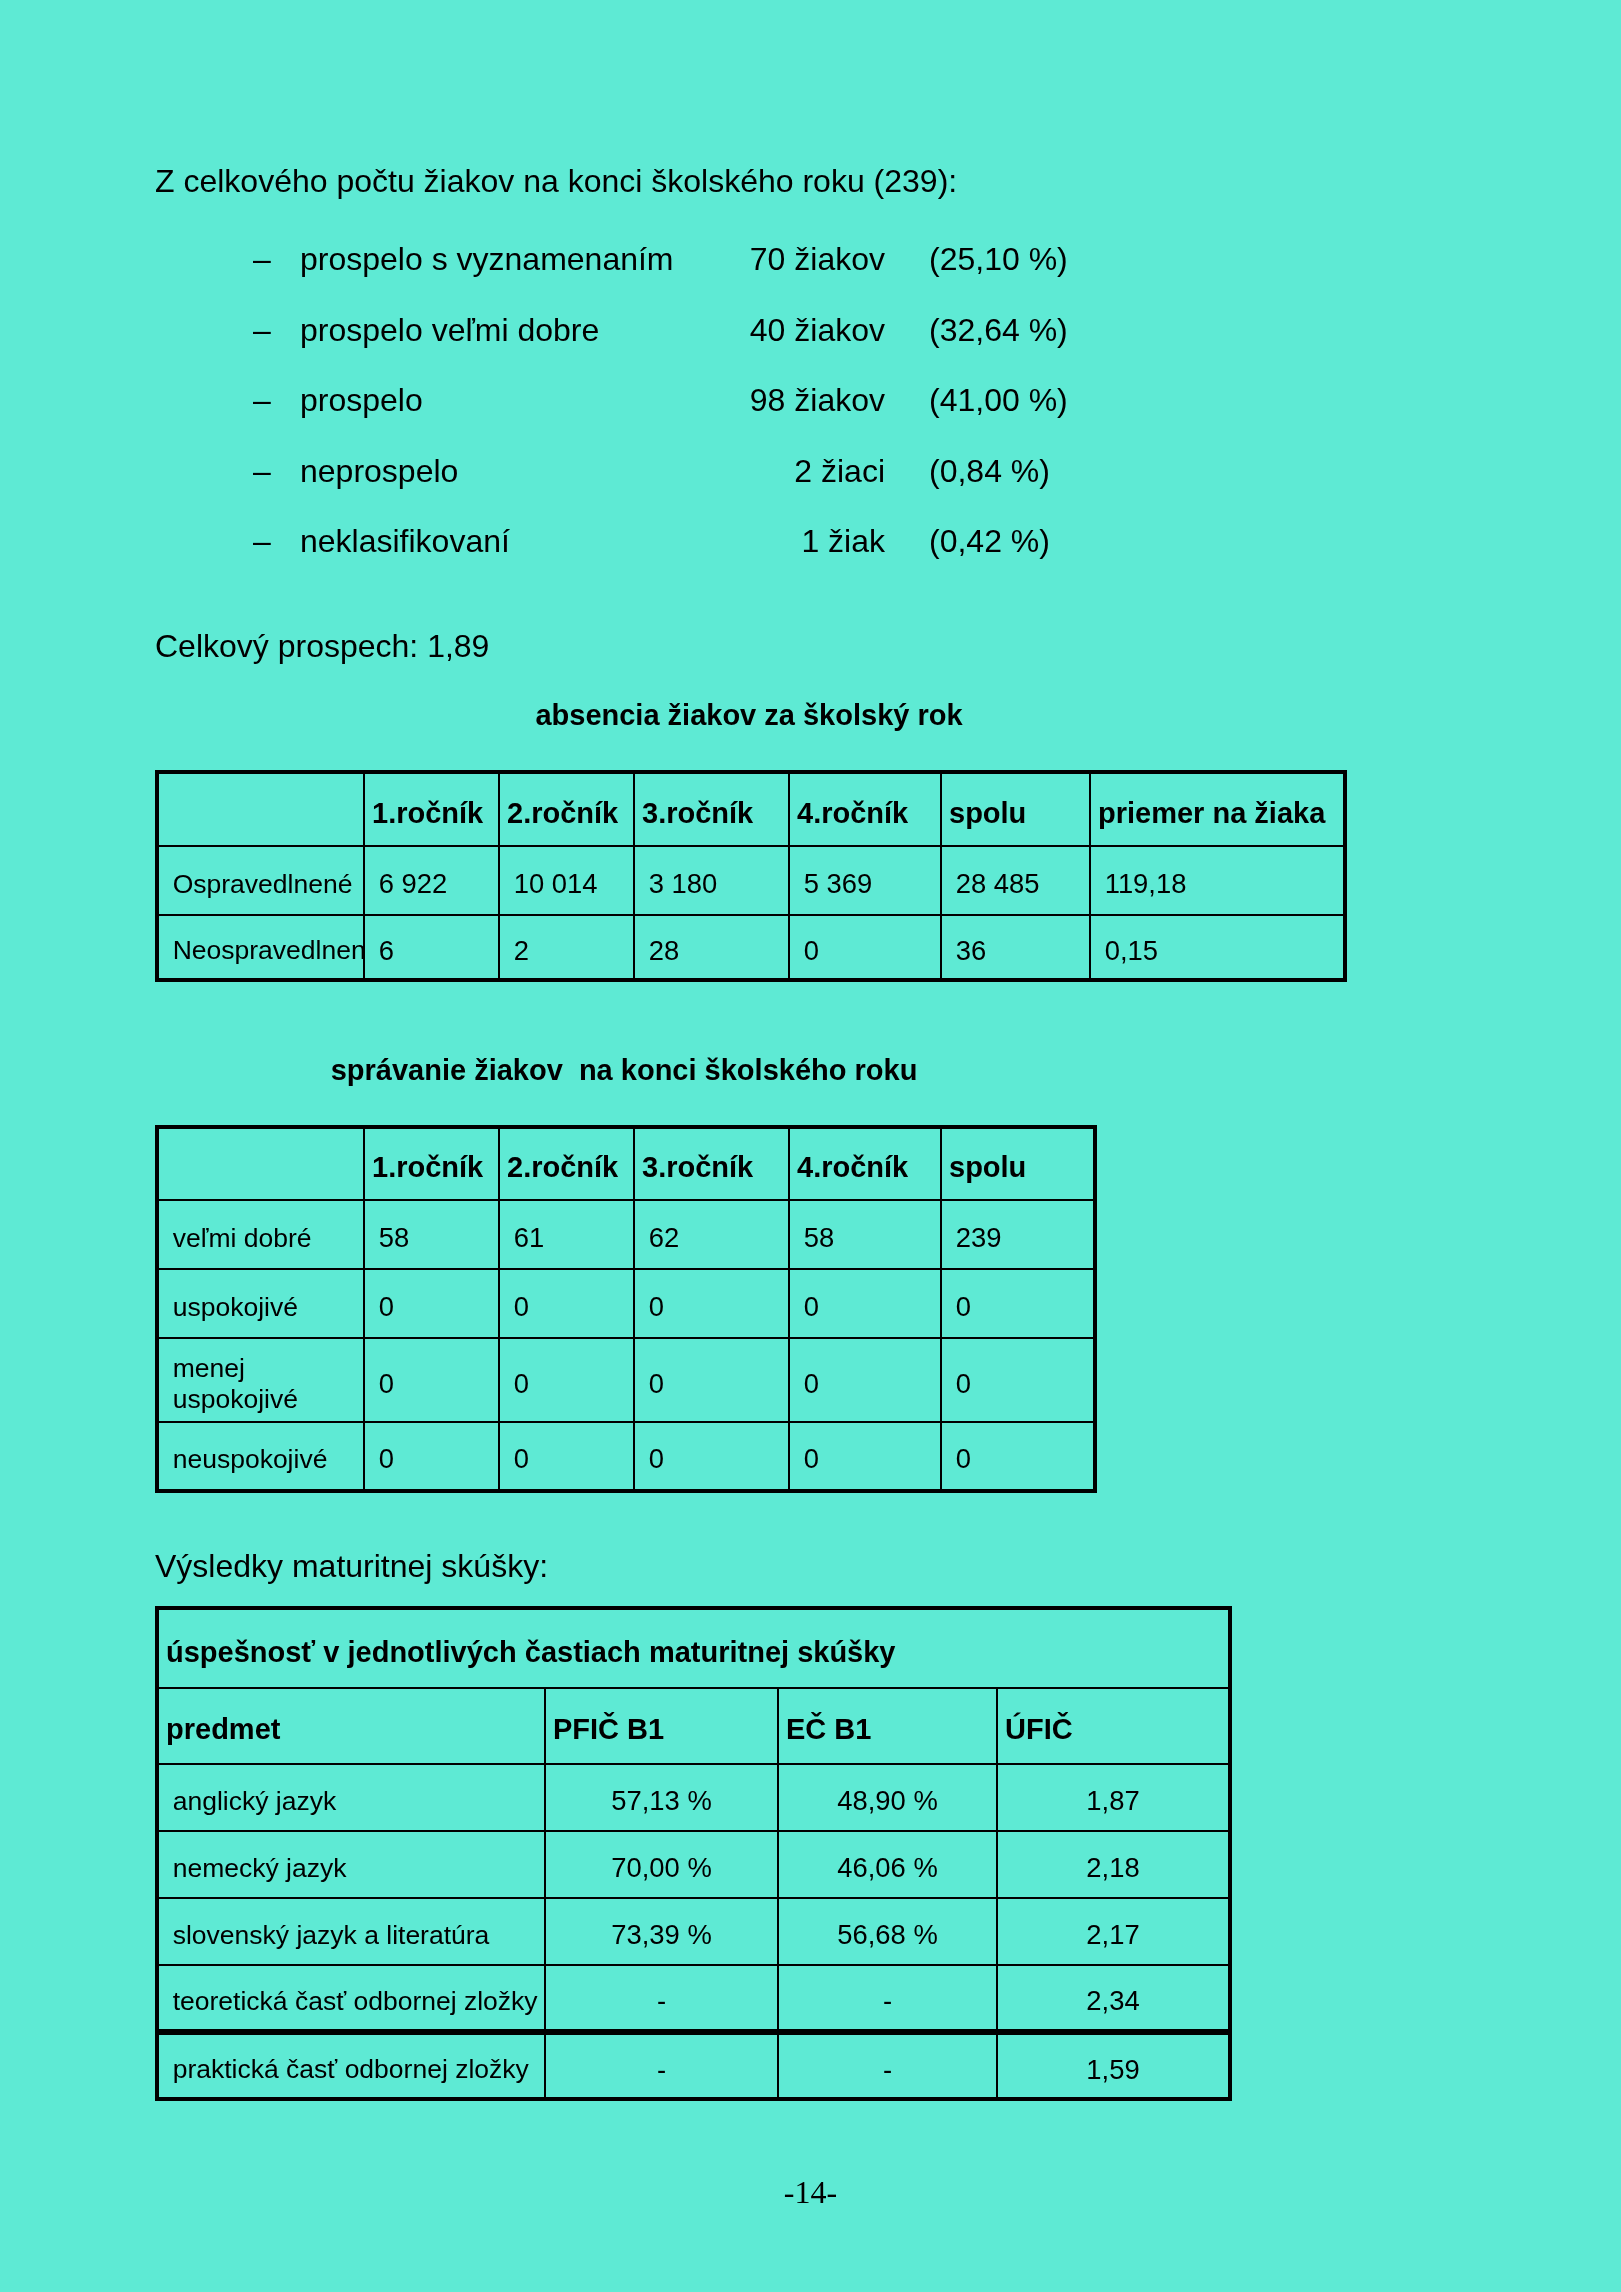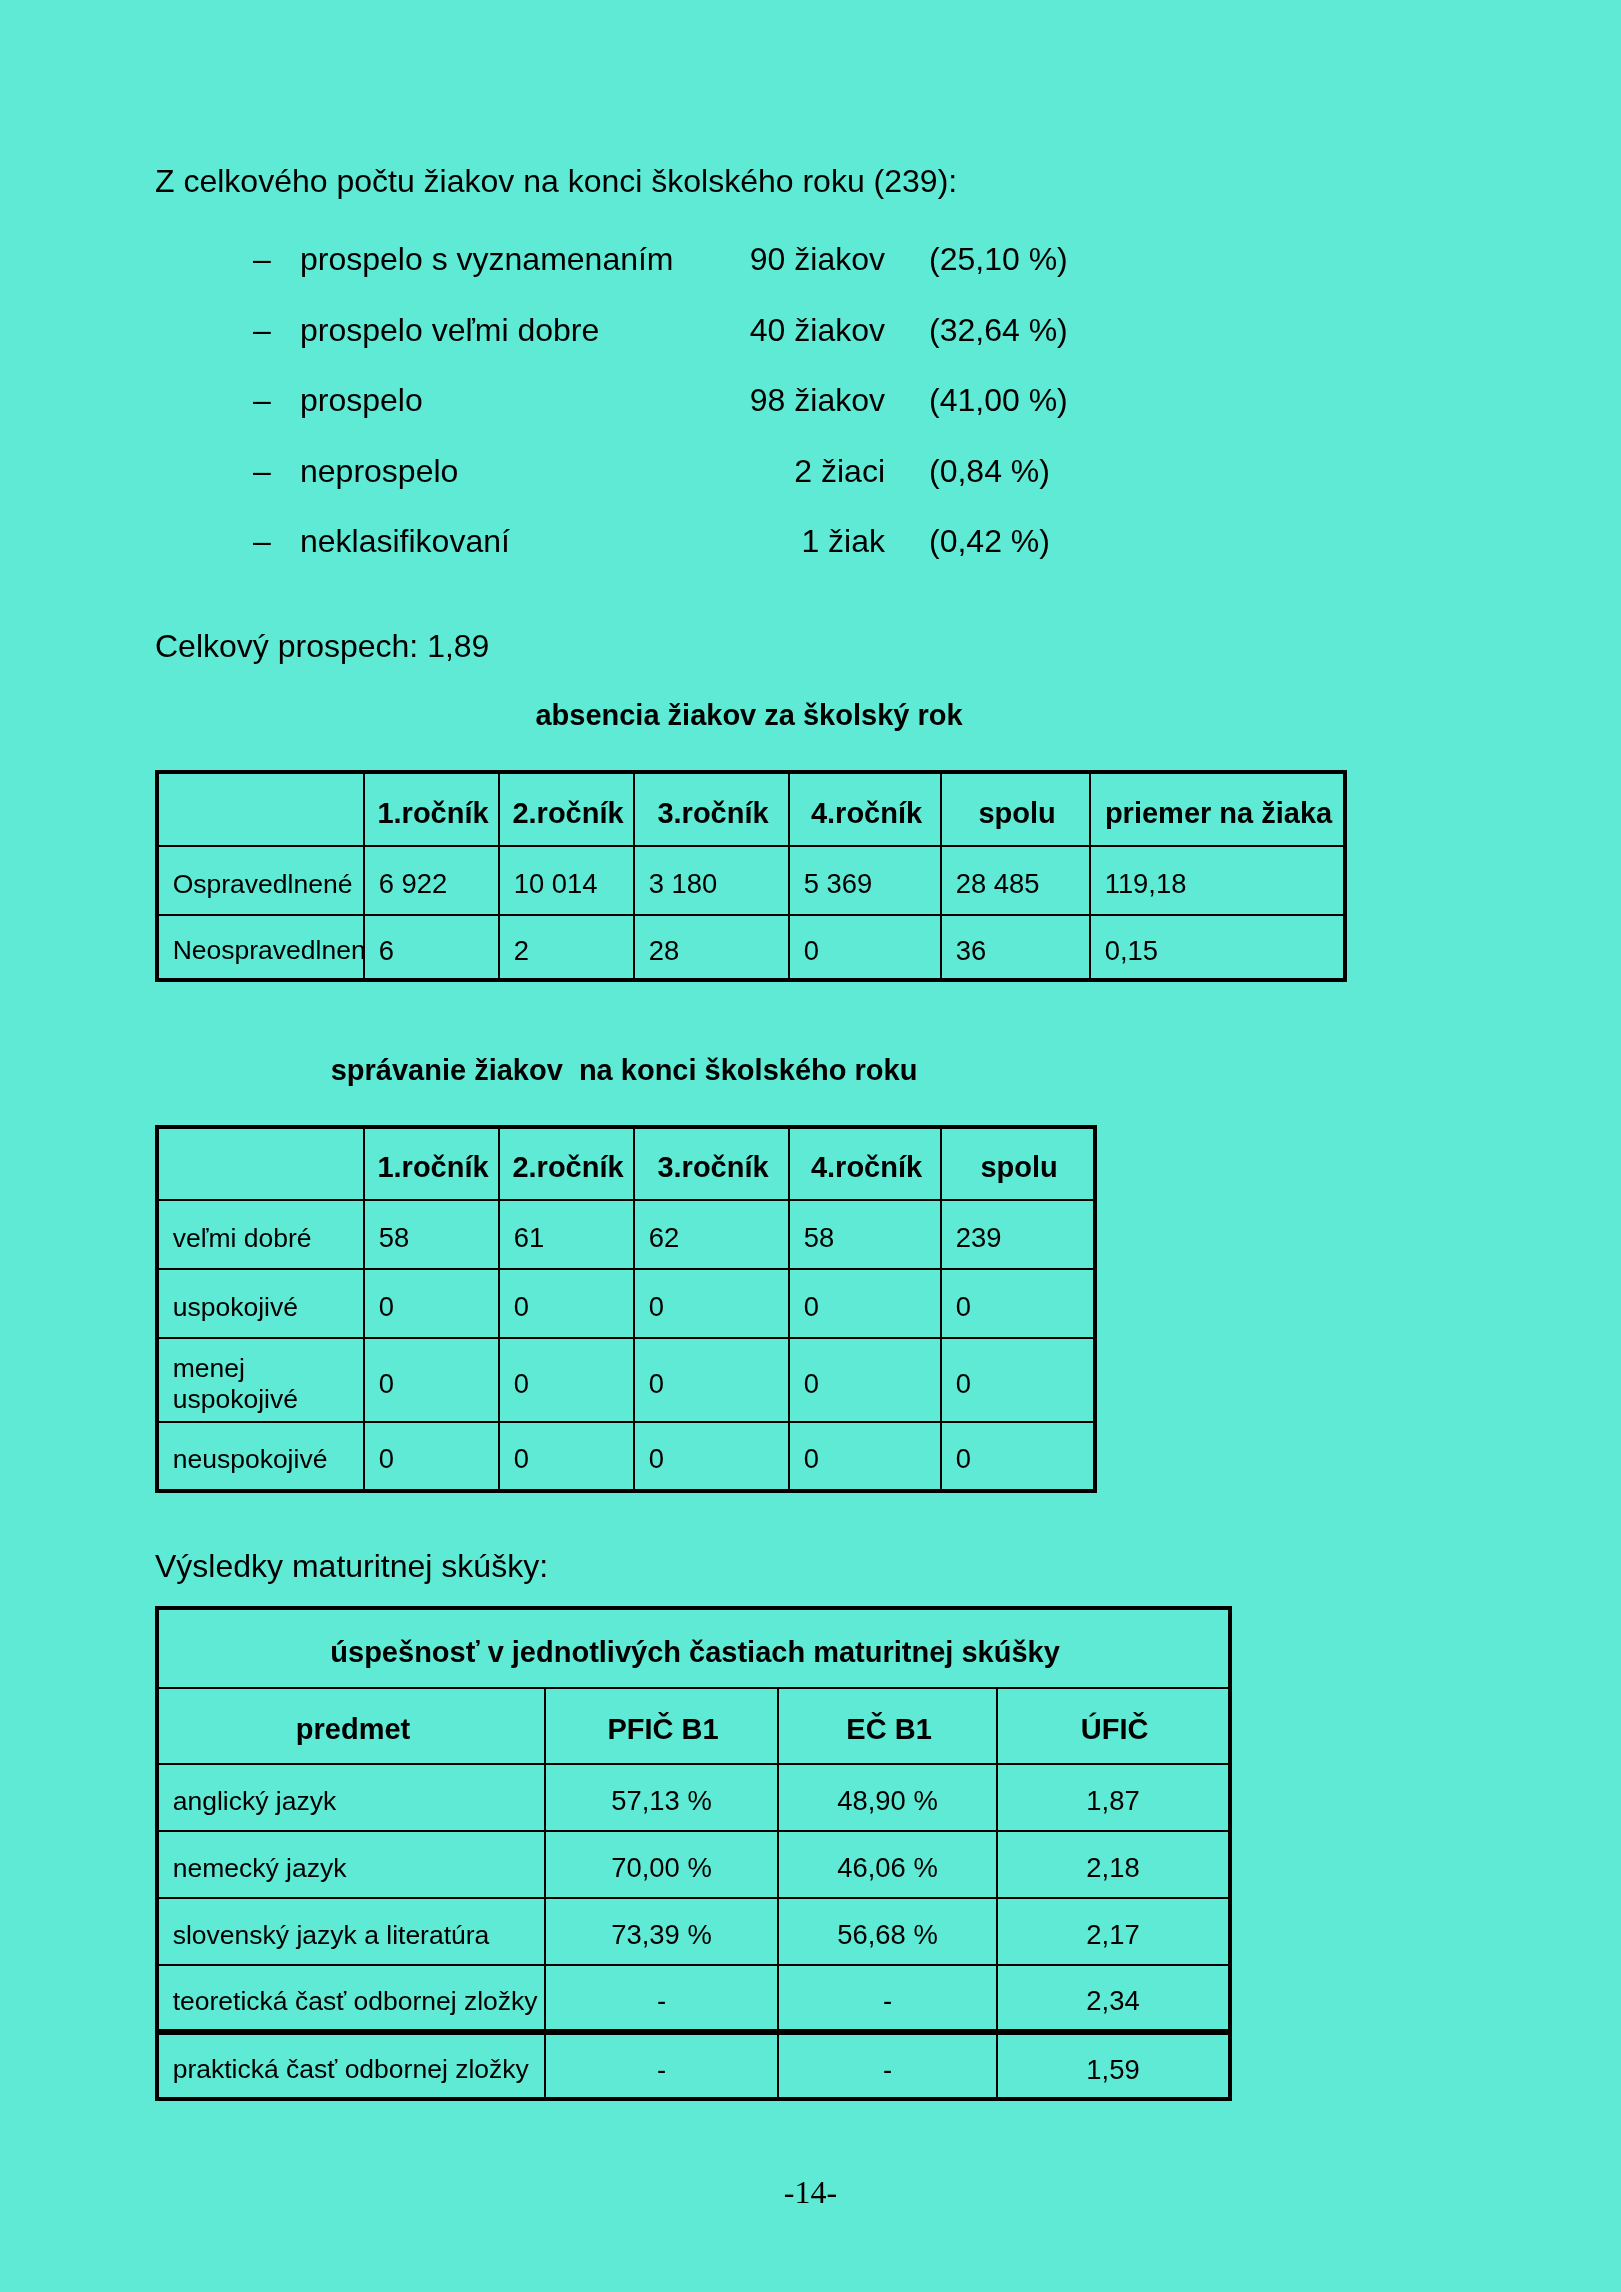--- a/index.html
+++ b/index.html
@@ -52,21 +52,21 @@
     font-weight:normal;
     font-size:27.4px;
     vertical-align:middle;
     padding:13.7px 3.9px 5.9px 13.7px;
     overflow:hidden;
     white-space:pre-wrap;
   }
   table.tbl th{
     font-weight:bold;
     font-size:29px;
-    text-align:center;
+    text-align:left;
     padding-left:7px;
   }
   table.tbl td.lab{text-align:left;font-size:26.5px;}
   table.tbl td.ctr{text-align:center;padding-left:3.9px;}
   table.tbl3 tr.thick td{border-bottom-width:6.9px;}
   table.tbl3 th.span{font-size:29px;}
   .pagenum{
     position:absolute;
     left:0;width:1621px;
     text-align:center;
@@ -77,21 +77,21 @@
 </head>
 <body>
 
 <div class="page">
 
   <div class="body-text" style="left:155px;top:162px;">Z celkového počtu žiakov na konci školského roku (239):</div>
 
   <div class="lrow" style="top:240px;">
     <span class="dash">–</span>
     <span class="llabel">prospelo s vyznamenaním</span>
-    <span class="lcount">90 žiakov</span>
+    <span class="lcount">70 žiakov</span>
     <span class="lpct">(25,10 %)</span>
   </div>
   <div class="lrow" style="top:311px;">
     <span class="dash">–</span>
     <span class="llabel">prospelo veľmi dobre</span>
     <span class="lcount">40 žiakov</span>
     <span class="lpct">(32,64 %)</span>
   </div>
   <div class="lrow" style="top:381px;">
     <span class="dash">–</span>

